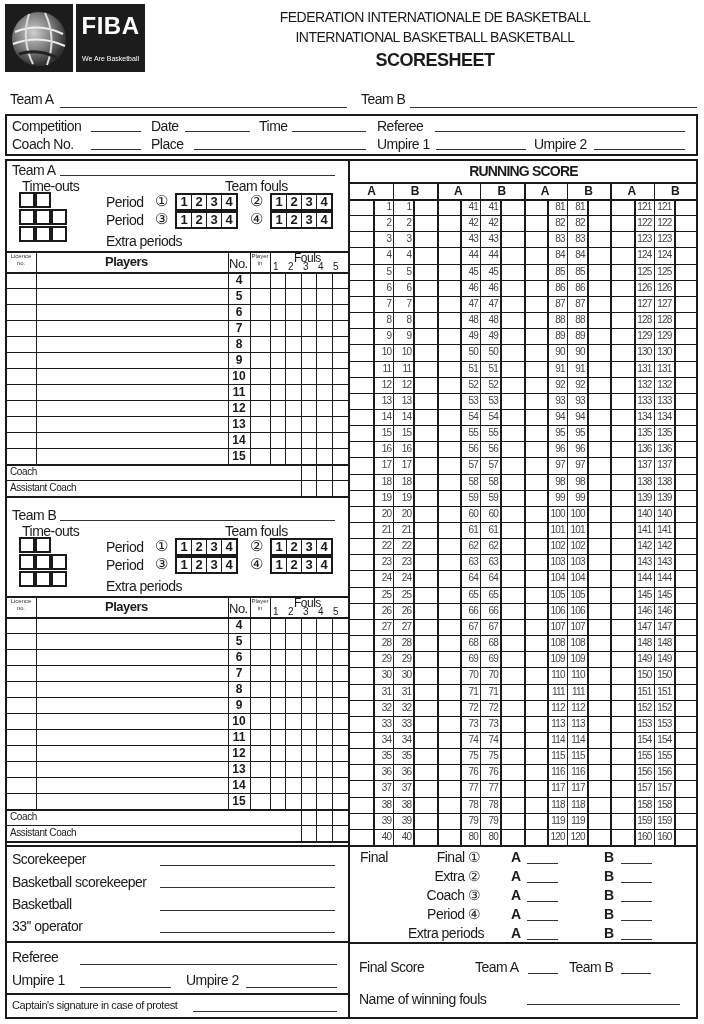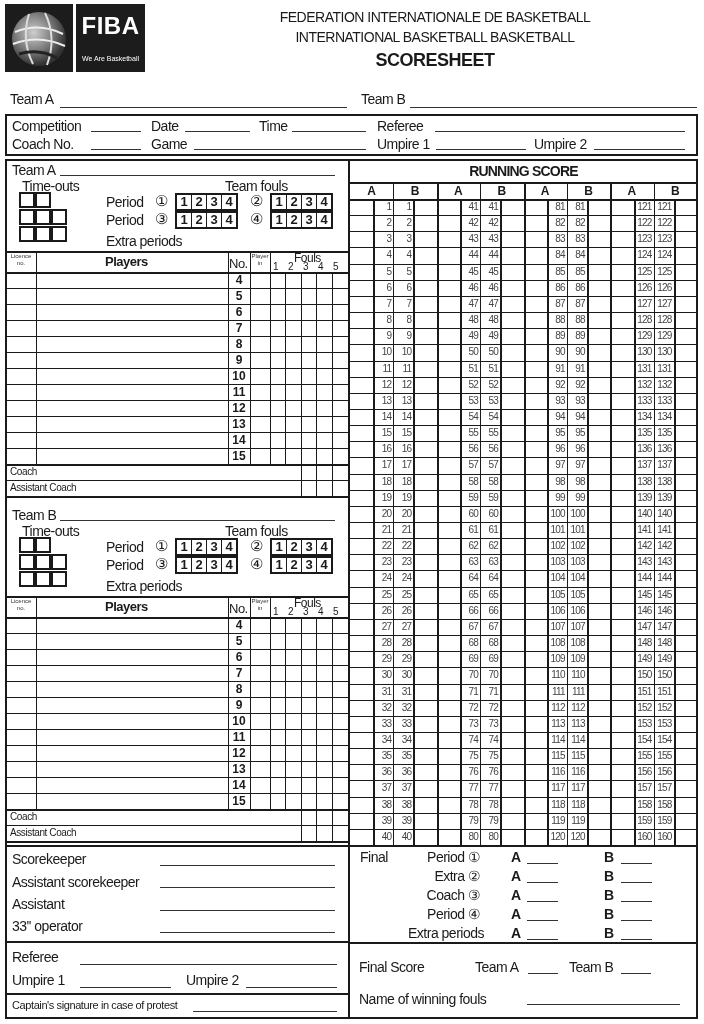--- a/index.html
+++ b/index.html
@@ -72,21 +72,21 @@
 <div class="abs lbl" style="left:12px; top:118px;">Competition</div>
 <div class="uline" style="left:91px; width:50px; top:131px;"></div>
 <div class="abs lbl" style="left:151px; top:118px;">Date</div>
 <div class="uline" style="left:185px; width:65px; top:131px;"></div>
 <div class="abs lbl" style="left:259px; top:118px;">Time</div>
 <div class="uline" style="left:292px; width:74px; top:131px;"></div>
 <div class="abs lbl" style="left:377px; top:118px;">Referee</div>
 <div class="uline" style="left:435px; width:250px; top:131px;"></div>
 <div class="abs lbl" style="left:12px; top:136px;">Coach No.</div>
 <div class="uline" style="left:91px; width:50px; top:149px;"></div>
-<div class="abs lbl" style="left:151px; top:136px;">Game</div>
+<div class="abs lbl" style="left:151px; top:136px;">Place</div>
 <div class="uline" style="left:194px; width:172px; top:149px;"></div>
 <div class="abs lbl" style="left:377px; top:136px;">Umpire 1</div>
 <div class="uline" style="left:436px; width:90px; top:149px;"></div>
 <div class="abs lbl" style="left:534px; top:136px;">Umpire 2</div>
 <div class="uline" style="left:594px; width:91px; top:149px;"></div>
 
 <div class="abs box" style="left:5px; top:159px; width:693px; height:860px;"></div>
 
 <div class="vl2" style="left:348px; top:160px; height:858px;"></div>
 
@@ -1188,43 +1188,43 @@
     <div class="abs" style="left:675.5775px; top:813.6999999999999px; width:20.422500000000014px; height:14.149999999999999px;"></div>
     <div class="abs" style="left:611.25px; top:829.8499999999999px; width:21.422500000000014px; height:14.149999999999999px;"></div>
     <div class="rs-num" style="left:634.6725px; width:16.952499999999986px; top:830.8499999999999px;">160</div>
     <div class="rs-num" style="left:654.625px; width:16.952499999999986px; top:830.8499999999999px;">160</div>
     <div class="abs" style="left:675.5775px; top:829.8499999999999px; width:20.422500000000014px; height:14.149999999999999px;"></div>
   </div>
 
 <div class="hl2" style="left:5px; width:344px; top:845px;"></div>
 <div class="abs lbl" style="left:12px; top:851px;">Scorekeeper</div>
 <div class="uline" style="left:160px; width:175px; top:865px;"></div>
-<div class="abs lbl" style="left:12px; top:874px;">Assistant scorekeeper</div>
+<div class="abs lbl" style="left:12px; top:874px;">Basketball scorekeeper</div>
 <div class="uline" style="left:160px; width:175px; top:887px;"></div>
-<div class="abs lbl" style="left:12px; top:896px;">Assistant</div>
+<div class="abs lbl" style="left:12px; top:896px;">Basketball</div>
 <div class="uline" style="left:160px; width:175px; top:910px;"></div>
 <div class="abs lbl" style="left:12px; top:918px;">33'' operator</div>
 <div class="uline" style="left:160px; width:175px; top:932px;"></div>
 
 <div class="hl2" style="left:5px; width:344px; top:941px;"></div>
 <div class="abs lbl" style="left:12px; top:949px;">Referee</div>
 <div class="uline" style="left:80px; width:257px; top:964px;"></div>
 <div class="abs lbl" style="left:12px; top:972px;">Umpire 1</div>
 <div class="uline" style="left:80px; width:91px; top:987px;"></div>
 <div class="abs lbl" style="left:186px; top:972px;">Umpire 2</div>
 <div class="uline" style="left:246px; width:91px; top:987px;"></div>
 
 <div class="hl2" style="left:5px; width:344px; top:993px;"></div>
 <div class="abs sm" style="left:12px; top:999px;">Captain's signature in case of protest</div>
 <div class="uline" style="left:193px; width:144px; top:1011px;"></div>
 
 <div class="hl2" style="left:349px; width:349px; top:845px;"></div>
 <div class="abs lbl" style="left:360px; top:849px;">Final</div>
 <div id="score-rows">
-    <div class="abs lbl" style="right:224px; top:849px;">Period ①</div>
+    <div class="abs lbl" style="right:224px; top:849px;">Final ①</div>
     <div class="abs lbl" style="left:511px; top:849px; font-weight:bold;">A</div>
     <div class="uline" style="left:527px; width:31px; top:863px;"></div>
     <div class="abs lbl" style="left:604px; top:849px; font-weight:bold;">B</div>
     <div class="uline" style="left:621px; width:31px; top:863px;"></div>
     <div class="abs lbl" style="right:224px; top:868px;">Extra ②</div>
     <div class="abs lbl" style="left:511px; top:868px; font-weight:bold;">A</div>
     <div class="uline" style="left:527px; width:31px; top:882px;"></div>
     <div class="abs lbl" style="left:604px; top:868px; font-weight:bold;">B</div>
     <div class="uline" style="left:621px; width:31px; top:882px;"></div>
     <div class="abs lbl" style="right:224px; top:887px;">Coach ③</div>

